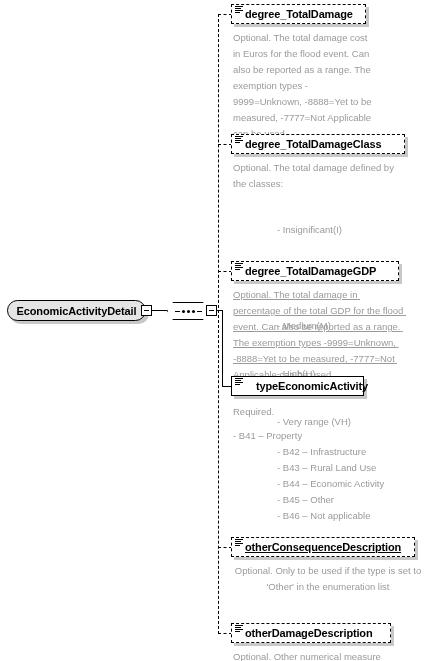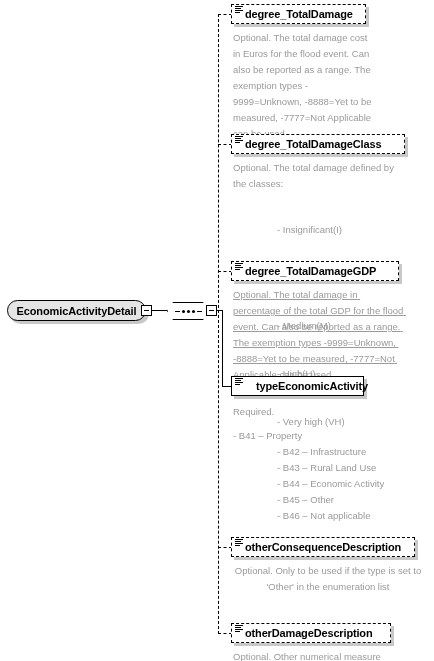--- a/index.html
+++ b/index.html
@@ -229,21 +229,21 @@
         <i></i>
     </span>
     <span class="node-label">degree_TotalDamageClass</span>
   </div>
   <div class="anno" style="left:233px; top:160px; width:168px;">Optional. The total damage defined by the classes:</div>
   <div class="anno" style="left:233px; top:190px; width:168px;">
     <span style="display:block; padding-left:44px;">- Insignificant(I)</span>
     <span style="display:block; padding-left:44px;font-family:Liberation Mono, monospace;">- Low(L)</span>
     <span style="display:block; padding-left:44px;">- Medium(M)</span>
     <span style="display:block; padding-left:44px;">- High(H)</span>
-    <span style="display:block; padding-left:44px;">- Very high (VH)</span>
+    <span style="display:block; padding-left:44px;">- Very range (VH)</span>
   </div>
 
   <div class="node optional" style="left:231px; top:261px; width:168px;">
     <span class="elem-icon">
       <i></i>
         <i></i>
         <i></i>
         <i></i>
     </span>
     <span class="node-label">degree_TotalDamageGDP</span>
@@ -260,21 +260,21 @@
     <span class="node-label">typeEconomicActivity</span>
   </div>
   <div class="anno" style="left:233px; top:404px; width:172px;">Required.</div>
   <div class="anno enum-indent" style="left:233px; top:428px; width:118px; padding-left:44px; text-indent:-44px;">- B41 – Property
 - B42 – Infrastructure
 - B43 – Rural Land Use
 - B44 – Economic Activity
 - B45 – Other
 - B46 – Not applicable</div>
 
-  <div class="node optional" style="left:231px; top:537px; width:184px;">
+  <div class="node optional" style="left:231px; top:537px; width:184px;text-decoration:underline;">
     <span class="elem-icon">
       <i></i>
         <i></i>
         <i></i>
         <i></i>
     </span>
     <span class="node-label">otherConsequenceDescription</span>
   </div>
   <div class="anno" style="left:233px; top:563px; width:190px;text-align:center;">Optional. Only to be used if the type is set to 'Other' in the enumeration list</div>
 

